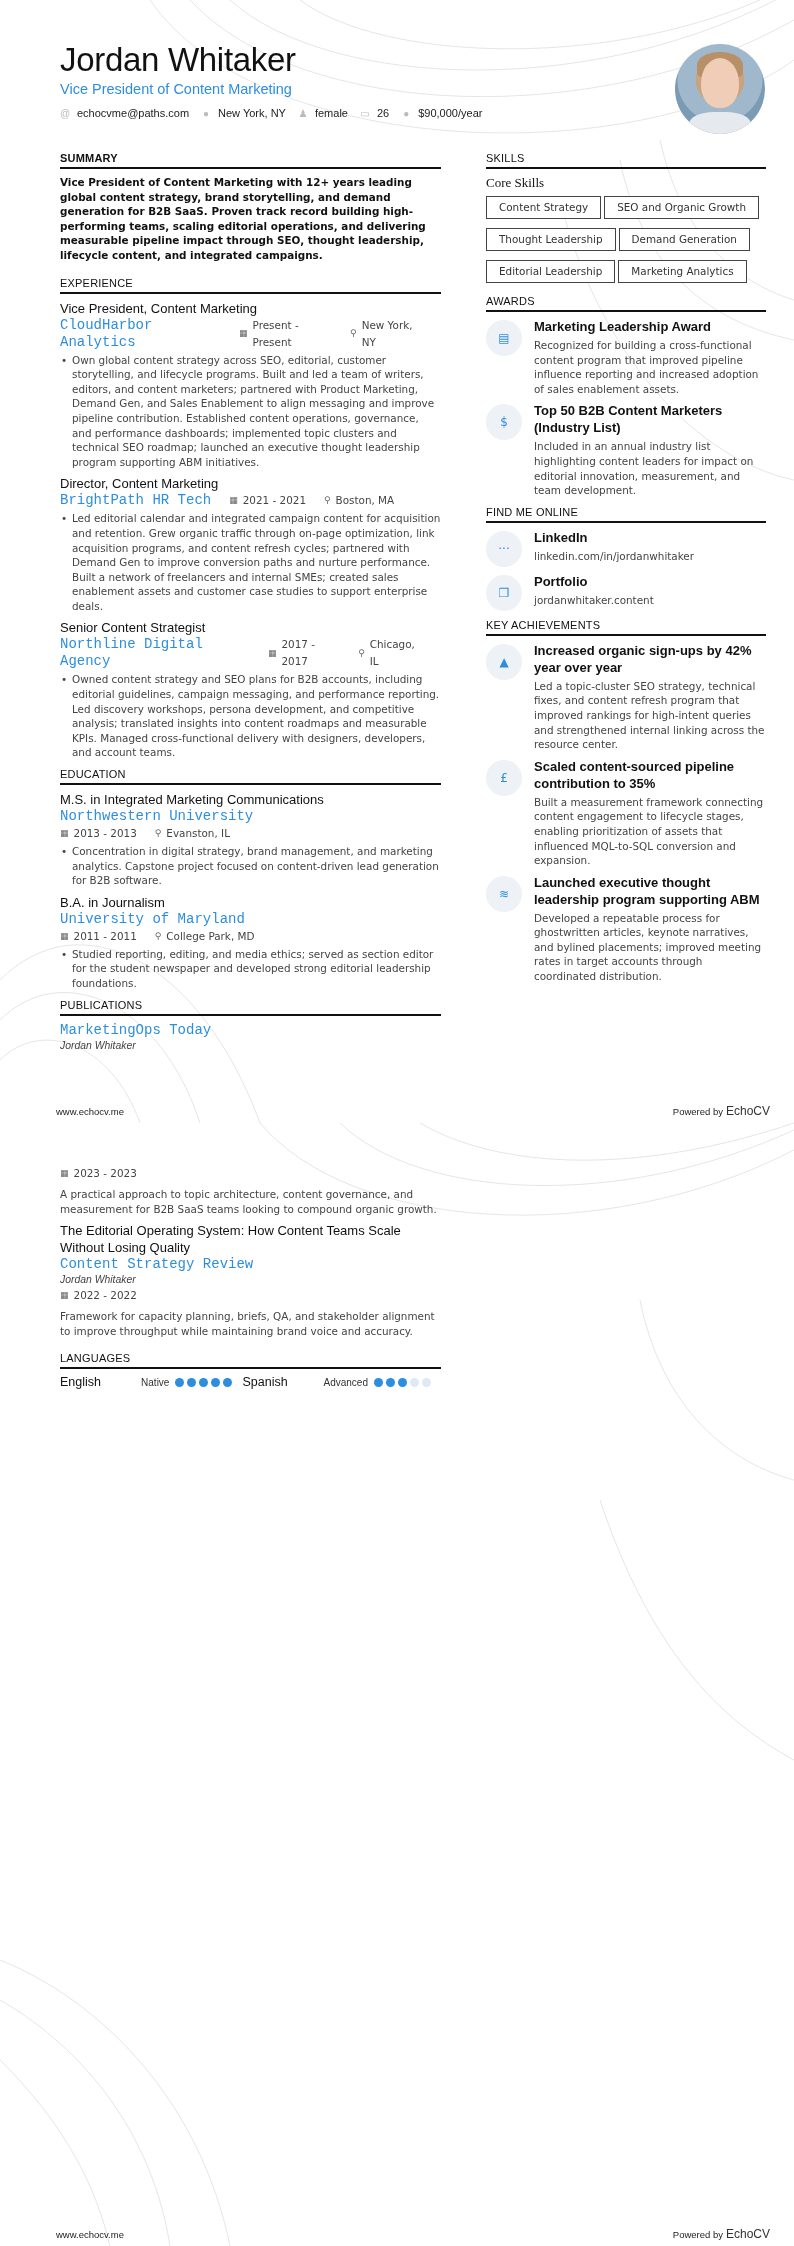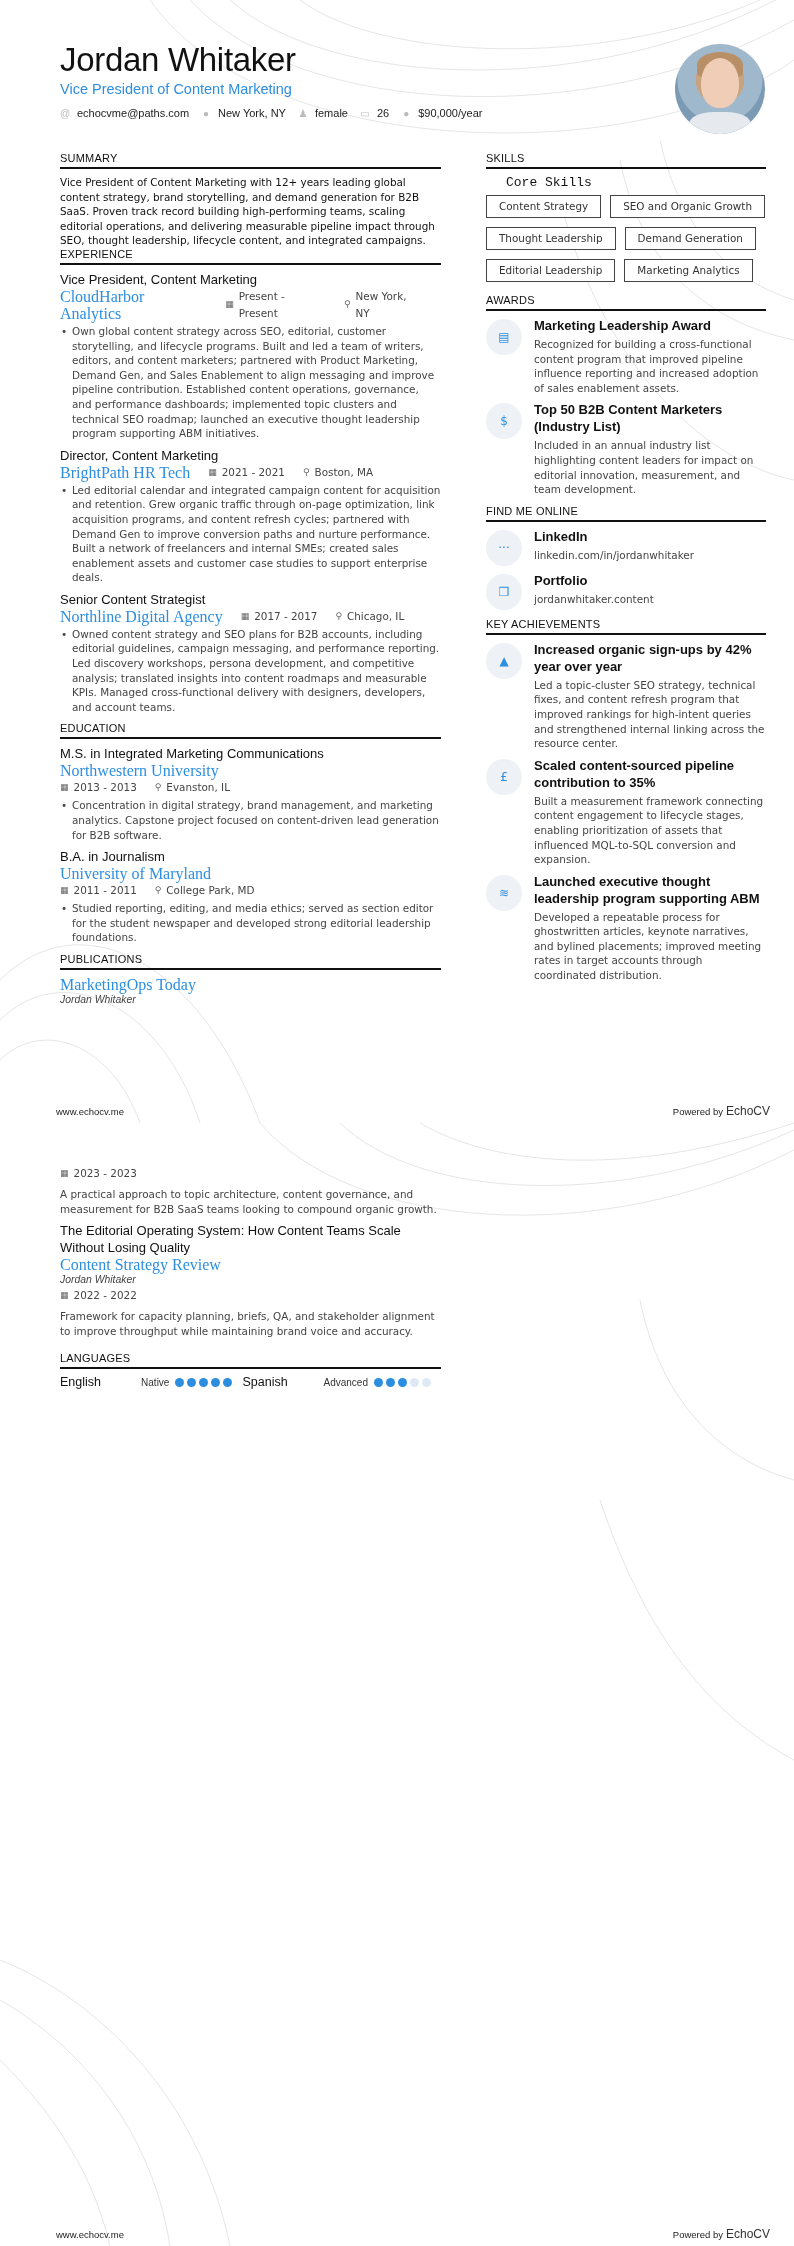--- a/index.html
+++ b/index.html
@@ -21,30 +21,30 @@
   .photo .shirt { position: absolute; left: 14px; top: 68px; width: 62px; height: 30px; border-radius: 40% 40% 0 0; background: #e6e9ee; }
 
   .col-left { position: absolute; left: 44px; width: 381px; }
   .col-right { position: absolute; left: 470px; width: 280px; }
 
   .sec-title { font-family: "Liberation Sans", sans-serif; font-size: 11px; color: #111; letter-spacing: 0.2px; padding-bottom: 3px; border-bottom: 2.5px solid #111; margin-bottom: 6px; }
   .body-text { font-size: 10.4px; line-height: 14.6px; color: #111; }
 
   .entry-title { font-family: "Liberation Sans", sans-serif; font-size: 13px; color: #111; line-height: 17px; }
   .entry-sub { display: flex; align-items: center; font-size: 10.4px; color: #444; line-height: 17px; }
-  .org { font-family: Liberation Serif, serif; font-size: 16px; color: #2d8ee0; margin-right: 18px; }
+  .org { font-family: Liberation Mono, monospace; font-size: 14px; color: #2d8ee0; margin-right: 18px; }
   .meta { display: flex; align-items: center; margin-right: 18px; }
   .meta .ic { font-size: 9px; color: #666; margin-right: 5px; }
   .bullet { position: relative; padding-left: 12px; font-size: 10.4px; line-height: 14.6px; color: #444; margin-top: 2px; }
   .bullet::before { content: "•"; position: absolute; left: 1px; top: 0; color: #444; }
   .entry { margin-bottom: 6px; }
   .author { font-family: "Liberation Sans", sans-serif; font-style: italic; font-size: 10.4px; color: #444; line-height: 14px; }
 
-  .skills-sub { font-family: Liberation Mono, monospace; font-size: 13px; color: #111; margin-bottom: 5px; margin-left: 20px; }
-  .chips { display: flex; flex-wrap: wrap; gap: 9px 9px; }
+  .skills-sub { font-family: Liberation Serif, serif; font-size: 13px; color: #111; margin-bottom: 5px; }
+  .chips { display: flex; flex-wrap: wrap; gap: 9px 3px; }
   .chip { border: 1px solid #444; padding: 4px 12px; font-size: 10.4px; color: #333; line-height: 13px; background: #fff; }
 
   .item-row { display: flex; margin-bottom: 6px; }
   .icon-circle { width: 36px; height: 36px; border-radius: 50%; background: #eef1f5; flex: none; display: flex; align-items: center; justify-content: center; margin-right: 12px; color: #2d8ee0; font-size: 12px; margin-top: 2px; }
   .item-body { flex: 1; }
   .item-title { font-family: "Liberation Sans", sans-serif; font-size: 13px; color: #111; line-height: 17px; margin-bottom: 3px; font-weight: bold; }
   .item-desc { font-size: 10.4px; line-height: 14.6px; color: #444; }
 
   .lang-row { display: flex; align-items: center; font-family: "Liberation Sans", sans-serif; }
   .lang-name { font-size: 12.5px; color: #111; width: 88px; }
@@ -112,21 +112,21 @@
   </div>
 
   <div class="photo">
     <div class="hair"></div>
     <div class="face"></div>
     <div class="shirt"></div>
   </div>
 
   <div class="col-left" style="top:152px;">
 
-    <section style="">
+    <section style="margin-bottom:14px;font-weight:bold;">
       <div class="sec-title">SUMMARY</div>
       <div class="body-text">Vice President of Content Marketing with 12+ years leading global content strategy, brand storytelling, and demand generation for B2B SaaS. Proven track record building high-performing teams, scaling editorial operations, and delivering measurable pipeline impact through SEO, thought leadership, lifecycle content, and integrated campaigns.</div>
     </section>
 
     <section style="margin-bottom:8px;">
       <div class="sec-title">EXPERIENCE</div>
 
       <div class="entry">
         <div class="entry-title">Vice President, Content Marketing</div>
         <div class="entry-sub">

